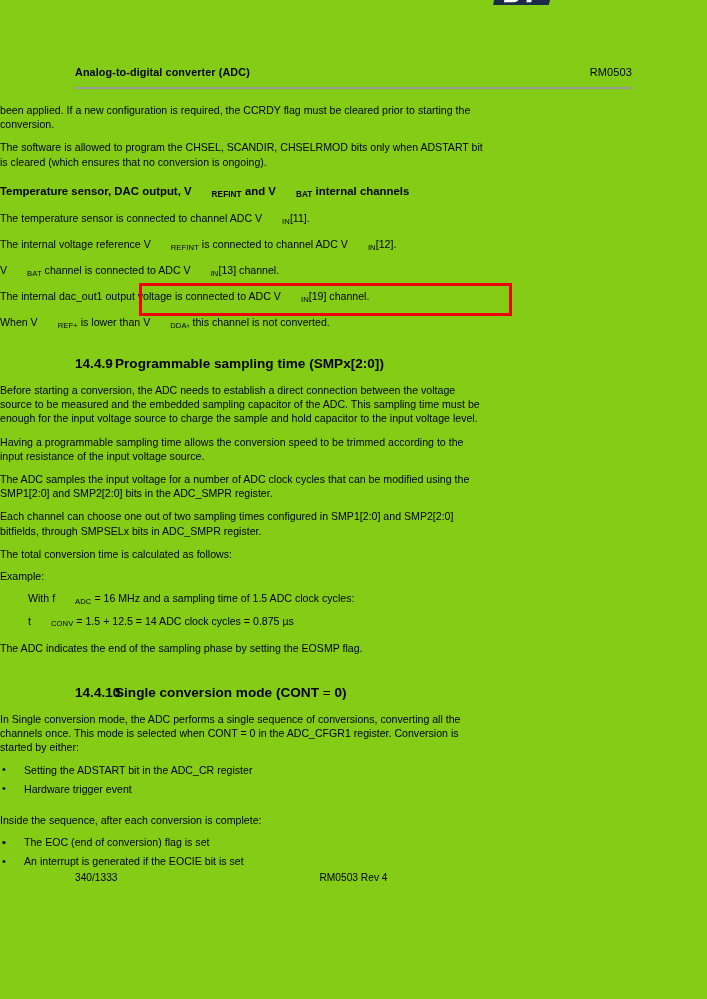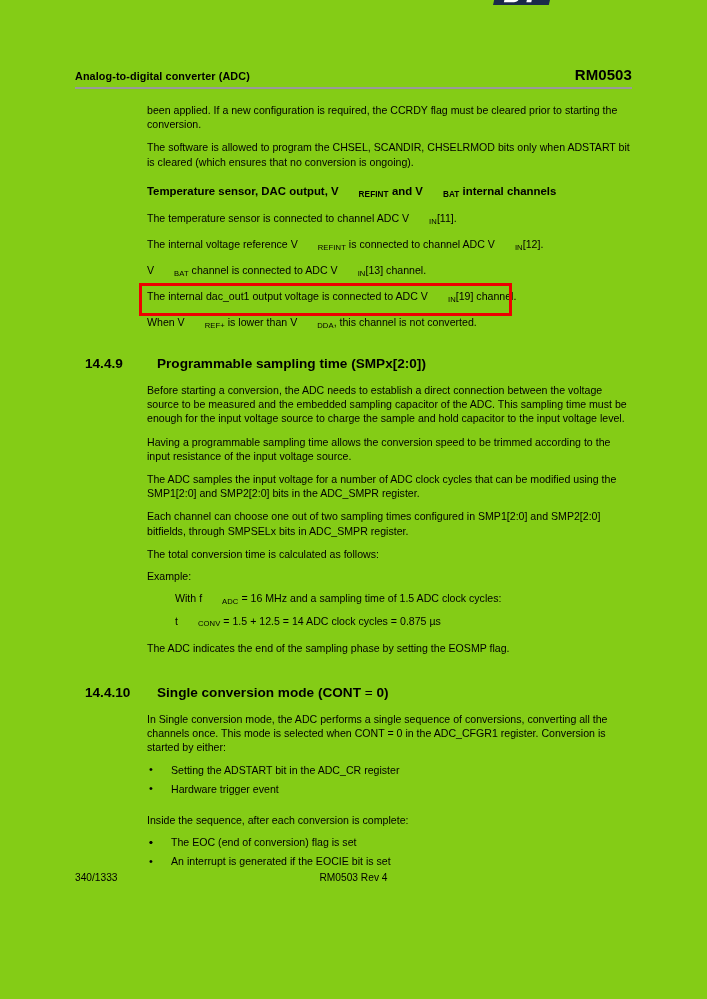--- a/index.html
+++ b/index.html
@@ -32,22 +32,22 @@
     align-items: baseline;
     justify-content: space-between;
   }
   .header-left {
     font-size: 10.8px;
     font-weight: bold;
     letter-spacing: 0.1px;
     white-space: nowrap;
   }
   .header-right {
-    font-size: 15px;
-    font-weight: bold;
+    font-size: 11px;
+    font-weight: normal;
     letter-spacing: 0.1px;
     white-space: nowrap;
     padding-left: 44px;
   }
   .header-rule {
     position: absolute;
     left: 75px;
     top: 87px;
     width: 557px;
     height: 2px;
@@ -55,21 +55,20 @@
   }
 
   
   .content {
     position: absolute;
     left: 0;
     top: 103px;
     width: 707px;
   }
   .body-col {
-    margin-left: 147px;
     width: 486px;
   }
   p.para {
     margin: 0 0 9px 0;
     font-size: 10.6px;
     line-height: 14.2px;
     text-align: left;
   }
   p.para.tight {
     margin-bottom: 8px;
@@ -84,22 +83,22 @@
   h3.subhead {
     margin: 15px 0 9px 0;
     font-size: 11.4px;
     font-weight: bold;
     line-height: 15px;
   }
 
   
   .section-head {
     position: relative;
-    margin: 0 0 10px 10px;
-    padding-left: 75px;
+    margin: 0 0 10px 0;
+    padding-left: 43px;
     font-size: 13.6px;
     font-weight: bold;
     line-height: 18px;
   }
   .section-head .num {
     position: absolute;
     left: 75px;
     top: 0;
     font-weight: bold;
   }

